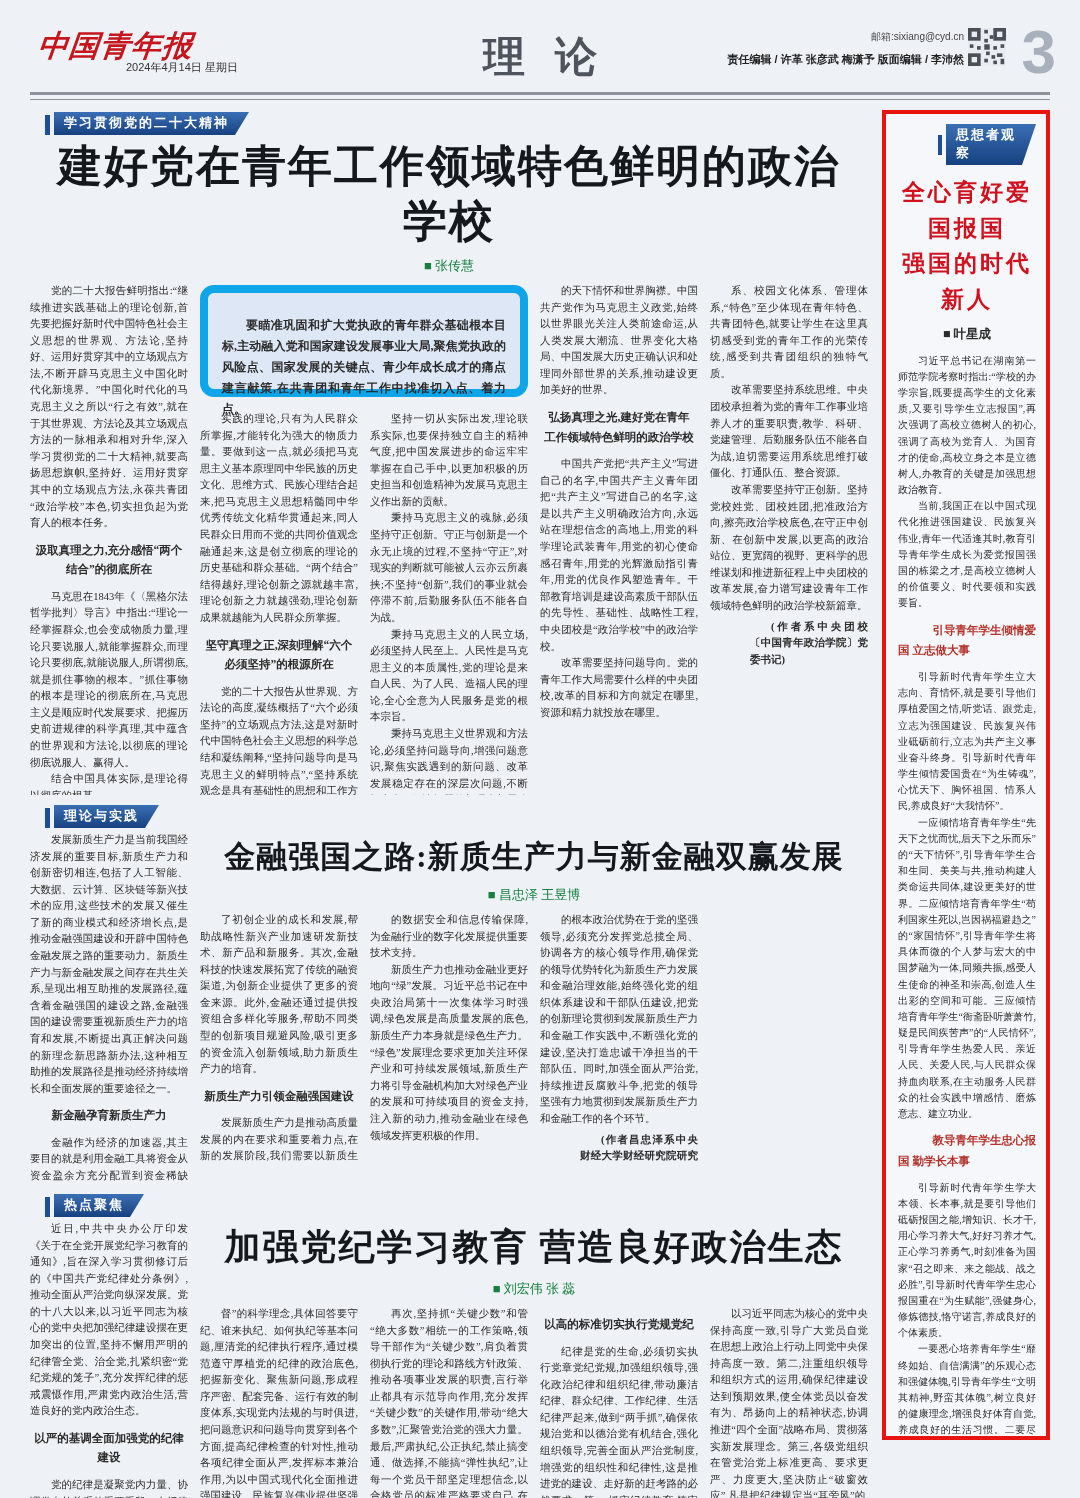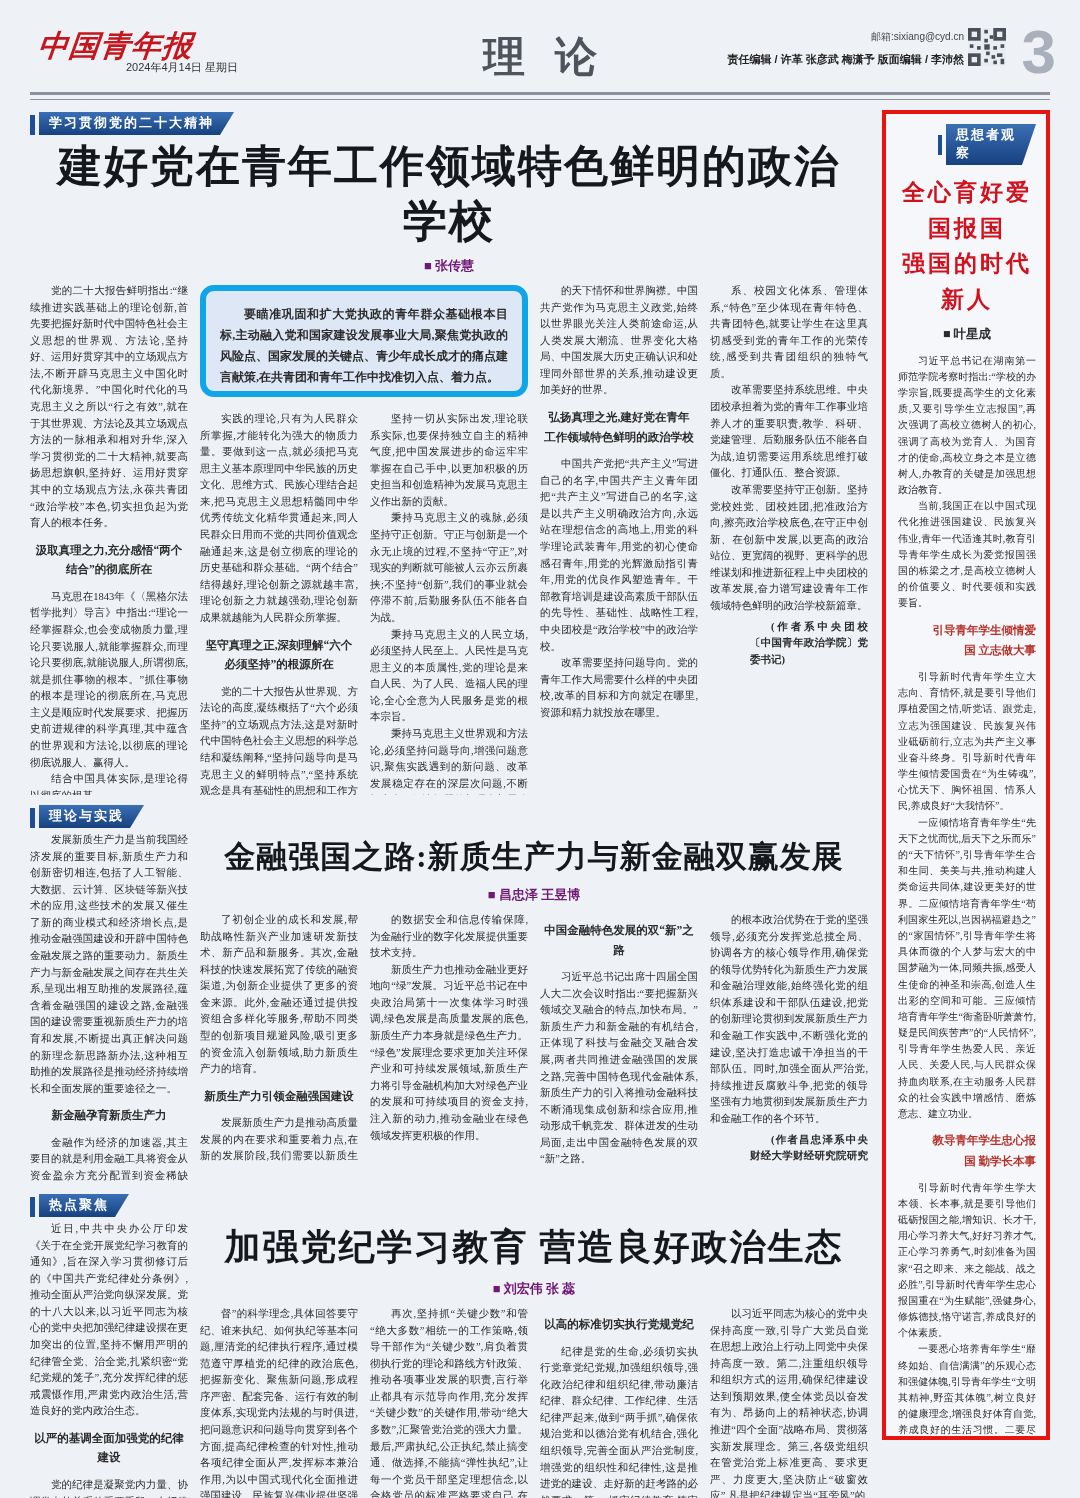--- a/index.html
+++ b/index.html
@@ -22,41 +22,41 @@
         font-family:"Liberation Sans",sans-serif;}
   .rule{margin:6px 30px 0 30px;height:4px;border-top:3px solid #8d929b;border-bottom:1px solid #8d929b;}
 
   
   .content{display:flex;gap:14px;margin:10px 30px 0 30px;align-items:stretch;}
   .left{width:838px;flex:0 0 838px;}
   .sidebar{flex:1;border:4px solid #e8140f;background:#f6f7fa;height:1330px;box-sizing:border-box;
         padding:10px 10px 8px 12px;overflow:hidden;}
 
   
-  .tag-row{display:flex;align-items:flex-end;margin:2px 0 4px 0;}
+  .tag-row{display:flex;align-items:flex-end;margin:2px 0 4px 15px;}
   .tag-bar{width:5px;height:20px;background:#1d4e96;margin-right:4px;}
   .tag{display:inline-block;background:linear-gradient(180deg,#3a6fb5,#16417f);color:#fff;
        font-size:13px;font-weight:bold;padding:2px 20px 3px 10px;letter-spacing:2px;
        clip-path:polygon(0 0,100% 0,calc(100% - 14px) 100%,0 100%);}
 
   
   .a-title{text-align:center;font-weight:bold;color:#15181d;margin:8px;}
-  .byline{text-align:center;font-weight:bold;font-size:13px;margin:6px 0 8px 0;color:#701a75;}
+  .byline{text-align:center;font-weight:normal;font-size:13px;margin:6px 0 8px 0;color:#15803d;}
   .cols{display:flex;gap:12px;}
   .col{width:158px;flex:0 0 158px;overflow:hidden;font-size:10.5px;line-height:1.58;text-align:justify;}
   .col p{margin:0;text-indent:2em;}
   .col .h{font-weight:bold;text-align:center;font-size:11.5px;line-height:1.7;margin:9px 4px;}
   .col .f{font-weight:bold;text-indent:2em;margin-top:4px;margin-left:40px;}
 
   
   .main-title{font-size:44px;letter-spacing:2px;line-height:1.25;margin-top:2px;}
   .main-colwrap{position:relative;margin-top:4px;}
   .main-cols{height:512px;}
   .quote-box{position:absolute;left:170px;top:2px;width:328px;height:112px;box-sizing:border-box;
-       border:6px solid #0ea5e9;border-radius:14px;background:#dde7f5;padding:13px 14px;
+       border:8px solid #0ea5e9;border-radius:14px;background:#dde7f5;padding:22px 14px;
        font-size:12px;font-weight:bold;line-height:1.75;text-align:justify;text-indent:2em;z-index:2;}
   .pad-top{padding-top:128px;}
 
   
   .section{margin-top:10px;}
   .sec-flex{display:flex;gap:12px;}
   .sec-right{width:668px;flex:0 0 668px;}
   .t-title{font-size:31px;letter-spacing:1px;margin-top:4px;}
   .h-title{font-size:36px;letter-spacing:2px;margin-top:2px;}
   .theory-col1{height:352px;}
@@ -65,21 +65,21 @@
   .hot-cols{height:240px;}
 
   
   .sb-tagrow{display:flex;align-items:center;margin-bottom:10px;padding-left:40px;}
   .sb-title{color:#d0121f;font-size:23px;font-weight:bold;text-align:center;letter-spacing:3px;
        line-height:1.55;margin:4px 0 2px 0;}
   .sb-byline{text-align:center;font-weight:bold;font-size:12.5px;margin:8px 0 10px 0;}
   .sb-body{font-size:10px;line-height:1.62;text-align:justify;}
   .sb-body p{margin:0;text-indent:2em;}
   .sb-body .h{color:#b5322a;font-weight:bold;font-size:11.5px;line-height:1.8;
-       text-indent:3em;text-align:right;margin:8px 0;}
+       text-indent:3em;text-align:left;margin:8px 0;}
 </style>
 </head>
 <body>
 
 <div class="page">
 
   <div class="masthead">
     <div class="logo">中国青年报</div>
     <div class="mh-date">2024年4月14日 星期日</div>
     <div class="mh-section">理论</div>
@@ -181,24 +181,20 @@
               <div class="col">
                   <p>了初创企业的成长和发展,帮助战略性新兴产业加速研发新技术、新产品和新服务。其次,金融科技的快速发展拓宽了传统的融资渠道,为创新企业提供了更多的资金来源。此外,金融还通过提供投资组合多样化等服务,帮助不同类型的创新项目规避风险,吸引更多的资金流入创新领域,助力新质生产力的培育。</p>
                   <div class="h">新质生产力引领金融强国建设</div>
                   <p>发展新质生产力是推动高质量发展的内在要求和重要着力点,在新的发展阶段,我们需要以新质生产力为引领,推动金融强国建设,新质生产力的发展正在引领着金融行业大变革,推动金融方式转型和产业结构升级,应当充分借助新质生产力的力量,积极探索金融科技与实体经济的深度融合,加快金融科技创新,构建适应新时代要求的金融服务体系。</p>
                 </div>
               <div class="col">
                   <p>的数据安全和信息传输保障,为金融行业的数字化发展提供重要技术支持。</p>
                   <p>新质生产力也推动金融业更好地向“绿”发展。习近平总书记在中央政治局第十一次集体学习时强调,绿色发展是高质量发展的底色,新质生产力本身就是绿色生产力。“绿色”发展理念要求更加关注环保产业和可持续发展领域,新质生产力将引导金融机构加大对绿色产业的发展和可持续项目的资金支持,注入新的动力,推动金融业在绿色领域发挥更积极的作用。</p>
                 </div>
               <div class="col">
-                  <div class="h">中国金融特色发展的双“新”之路</div>
-                  <p>习近平总书记出席十四届全国人大二次会议时指出:“要把握新兴领域交叉融合的特点,加快布局。”新质生产力和新金融的有机结合,正体现了科技与金融交叉融合发展,两者共同推进金融强国的发展之路,完善中国特色现代金融体系,新质生产力的引入将推动金融科技不断涌现集成创新和综合应用,推动形成千帆竞发、群体迸发的生动局面,走出中国金融特色发展的双“新”之路。</p>
-                </div>
-              <div class="col">
                   <p>的根本政治优势在于党的坚强领导,必须充分发挥党总揽全局、协调各方的核心领导作用,确保党的领导优势转化为新质生产力发展和金融治理效能,始终强化党的组织体系建设和干部队伍建设,把党的创新理论贯彻到发展新质生产力和金融工作实践中,不断强化党的建设,坚决打造忠诚干净担当的干部队伍。同时,加强全面从严治党,持续推进反腐败斗争,把党的领导坚强有力地贯彻到发展新质生产力和金融工作的各个环节。</p>
                   <div class="f">(作者昌忠泽系中央财经大学财经研究院研究员、博士生导师,王昱博系中央财经大学经济学院博士研究生)</div>
                 </div>
             </div>
           </div>
         </div>
       </div>
 
       <div class="section">
         <div class="tag-row">

